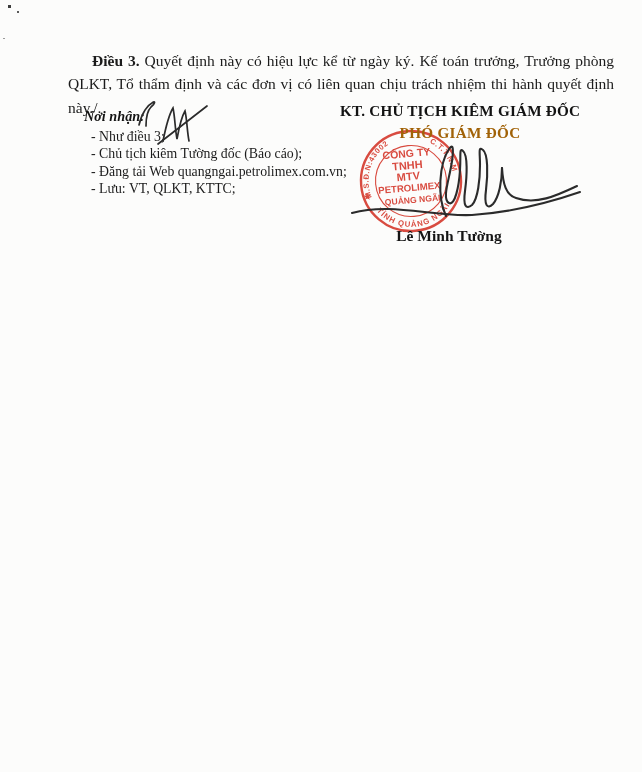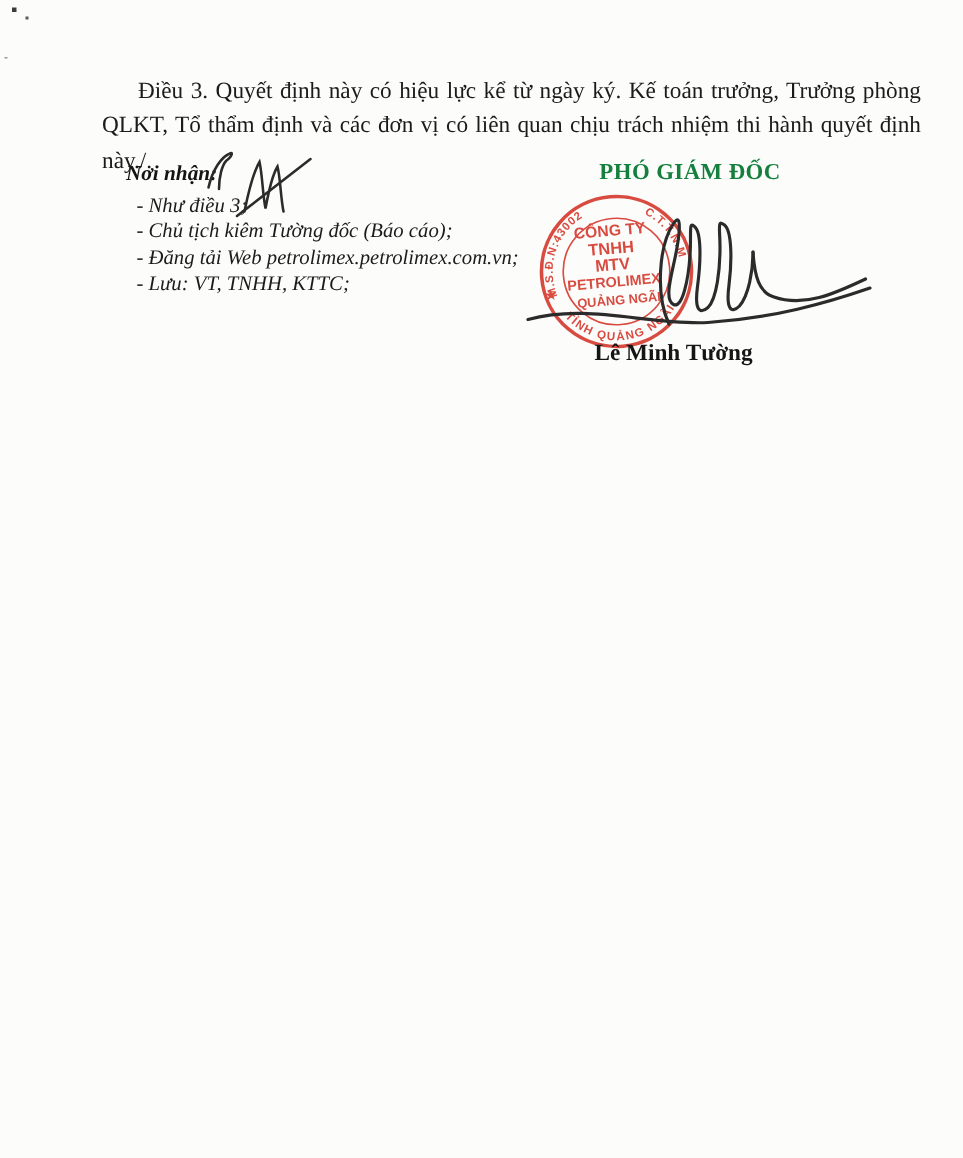--- a/index.html
+++ b/index.html
@@ -11,37 +11,37 @@
     font-family:"Liberation Serif","DejaVu Serif",serif;
     color:#1c1c1c;
   }
   
   .article{
     position:absolute;left:68px;top:33px;width:546px;
     font-size:15.5px;line-height:23.5px;
     text-align:justify;text-indent:24px;
     color:#1b1b1b;
   }
-  .article .lbl{font-weight:normal;}
+  .article .lbl{font-weight:bold;}
   
   .recipients{position:absolute;left:84px;top:108px;}
   .recipients .heading{
     font-weight:bold;font-style:italic;font-size:14.2px;color:#141414;
   }
-  .recipients ul{list-style:none;margin:3px 0 12px 7px;padding:0;font-style:italic;}
+  .recipients ul{list-style:none;margin:3px 0 12px 7px;padding:0;}
   .recipients li{
     font-size:13.8px;line-height:17.3px;color:#1b1b1b;white-space:nowrap;
   }
   
   .sig-block{
     position:absolute;left:340px;top:102px;width:240px;
     text-align:center;z-index:2;
   }
   .sig-title1{font-weight:bold;font-size:15.2px;letter-spacing:.2px;color:#131313;white-space:nowrap;}
-  .sig-title2{font-weight:bold;font-size:15.2px;letter-spacing:.3px;color:#15803d;margin-top:4px;}
+  .sig-title2{font-weight:bold;font-size:15.2px;letter-spacing:.3px;color:#a16207;margin-top:4px;}
   .signer{
     position:absolute;left:387px;top:227px;width:124px;
     text-align:center;font-weight:bold;font-size:15.5px;color:#151515;
     z-index:2;white-space:nowrap;
   }
   
   .stamp-layer{position:absolute;left:0;top:0;z-index:1;pointer-events:none;}
   .ink-layer{position:absolute;left:0;top:0;z-index:3;pointer-events:none;}
   .stamp-ring-text{
     font-family:"Liberation Sans","DejaVu Sans",sans-serif;
@@ -61,26 +61,27 @@
 
 <div class="page">
 
   <p class="article"><span class="lbl">Điều 3.</span><span> Quyết định này có hiệu lực kể từ ngày ký. Kế toán trưởng, Trưởng phòng QLKT, Tổ thẩm định và các đơn vị có liên quan chịu trách nhiệm thi hành quyết định này./.</span></p>
 
   <div class="recipients">
     <div class="heading">Nơi nhận:</div>
     <ul>
       <li>- Như điều 3;</li>
       <li>- Chủ tịch kiêm Tường đốc (Báo cáo);</li>
-      <li>- Đăng tải Web petrolimex.petrolimex.com.vn;</li>
-      <li>- Lưu: VT, TNHH, KTTC;</li>
+      <li>- Đăng tải Web quangngai.petrolimex.com.vn;</li>
+      <li>- Lưu: VT, QLKT, KTTC;</li>
     </ul>
   </div>
 
   <div class="sig-block">
+    <div class="sig-title1">KT. CHỦ TỊCH KIÊM GIÁM ĐỐC</div>
     <div class="sig-title2">PHÓ GIÁM ĐỐC</div>
   </div>
 
   <div class="signer">Lê Minh Tường</div>
 
   <svg class="stamp-layer" width="642" height="772" viewBox="0 0 642 772">
     <defs>
       <path id="ringTop" d="M 371.1,195.5 A 42.5,42.5 0 1 1 450.9,195.5" fill="none"></path>
       <path id="ringBottom" d="M 367,193 A 45.5,45.5 0 0 0 455,193" fill="none"></path>
     </defs>

